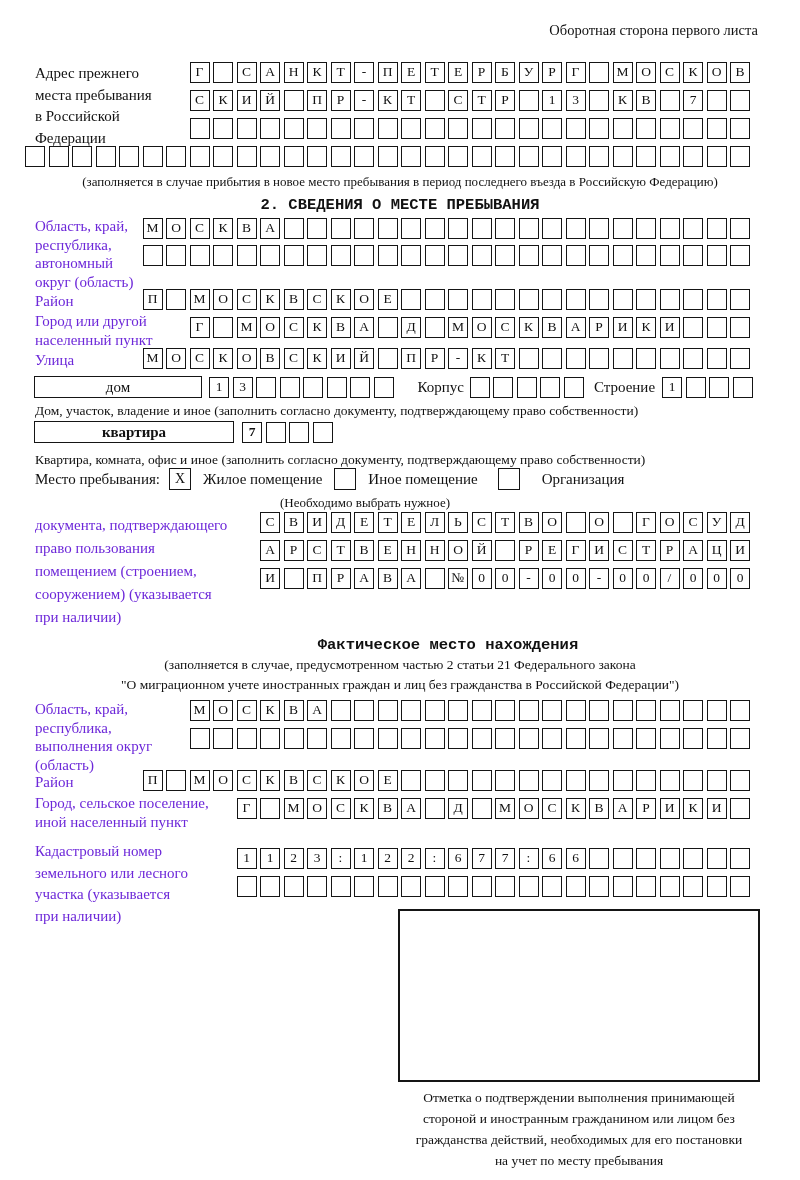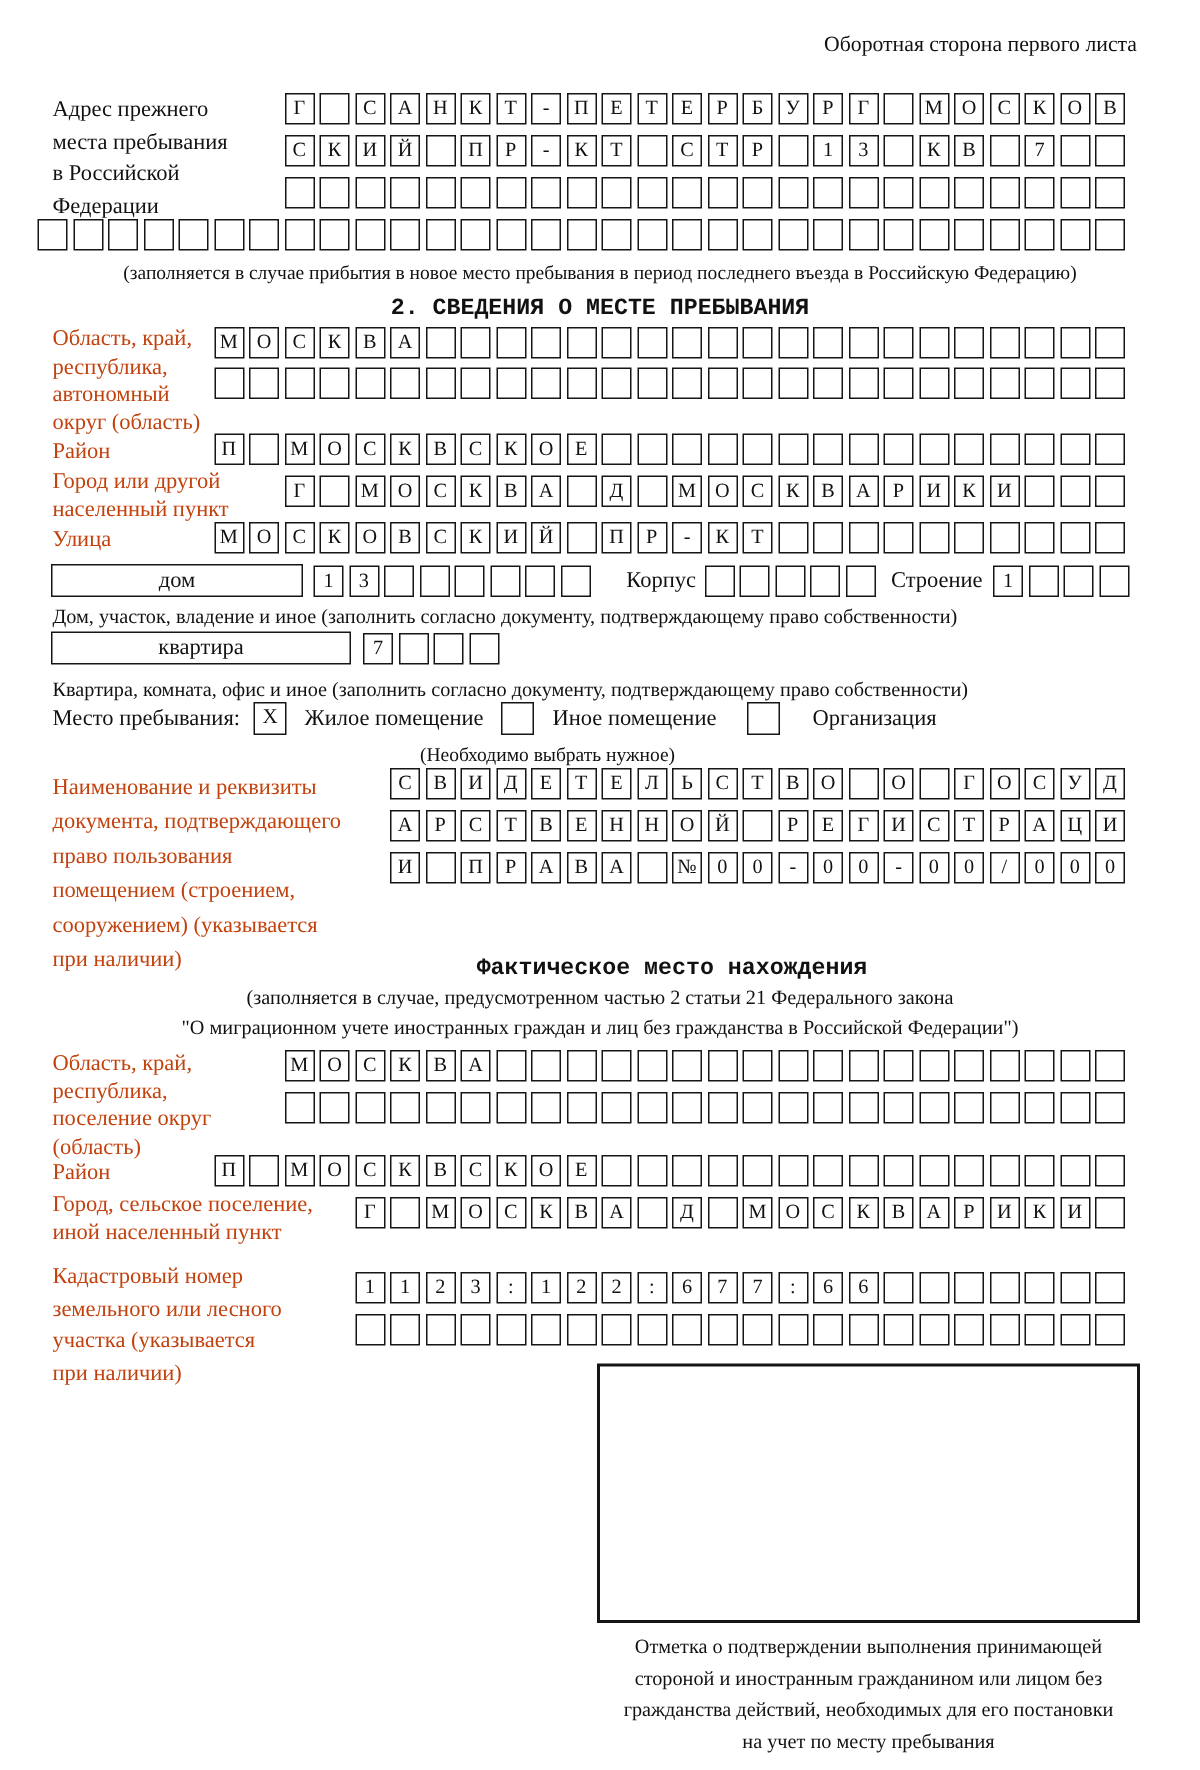--- a/index.html
+++ b/index.html
@@ -1,21 +1,21 @@
 <!DOCTYPE html>
 <html><head>
 <meta charset="utf-8">
 <style>
   html,body{margin:0;padding:0;background:#fff;}
   .page{
     position:relative;width:800px;height:1180px;background:#ffffff;
     font-family:"Liberation Serif","DejaVu Serif",serif;color:#111;overflow:hidden;
   }
   .abs{position:absolute;}
-  .lbl{font-size:15px;line-height:18.5px;color:#c2410c;}
+  .lbl{font-size:15px;line-height:18.5px;color:#6d28d9;}
   .lbl-wide{font-size:15px;line-height:21.5px;color:#111;}
   .grid{display:flex;gap:3.5px;}
   .grid-right{position:absolute;right:50px;display:flex;gap:3.5px;justify-content:flex-end;}
   .cell{
     width:20px;height:21px;box-sizing:border-box;border:1.7px solid #151515;
     font-size:13.5px;line-height:18px;text-align:center;background:#fff;flex:0 0 auto;
   }
   .caption{font-size:13px;line-height:15px;text-align:center;width:100%;}
   .caption-left{font-size:13.5px;line-height:15px;}
   .title{font-size:15.5px;font-weight:bold;text-align:center;width:100%;font-family:Liberation Mono, monospace;}
@@ -336,21 +336,21 @@
     <div class="inline-label" style="margin-left:10px;">Строение</div>
     <div class="grid" style="margin-left:7px;">
         <span class="cell">1</span>
         <span class="cell"></span>
         <span class="cell"></span>
         <span class="cell"></span>
       </div>
   </div>
   <div class="abs caption-left" style="left:35px;top:403px;">Дом, участок, владение и иное (заполнить согласно документу, подтверждающему право собственности)</div>
 
-  <div class="abs flexrow" style="left:34px;top:421px;">
+  <div class="abs flexrow" style="left:34px;top:421px;font-weight:bold;">
     <div class="formbox" style="width:200px;">квартира</div>
     <div class="grid" style="margin-left:8px;">
         <span class="cell">7</span>
         <span class="cell"></span>
         <span class="cell"></span>
         <span class="cell"></span>
       </div>
   </div>
   <div class="abs caption-left" style="left:35px;top:452px;">Квартира, комната, офис и иное (заполнить согласно документу, подтверждающему право собственности)</div>
 
@@ -359,21 +359,20 @@
     <div class="checkbox" style="margin-left:9px;">X</div>
     <div class="inline-label" style="margin-left:12px;">Жилое помещение</div>
     <div class="checkbox" style="margin-left:12px;"></div>
     <div class="inline-label" style="margin-left:12px;">Иное помещение</div>
     <div class="checkbox" style="margin-left:20px;"></div>
     <div class="inline-label" style="margin-left:22px;">Организация</div>
   </div>
   <div class="abs caption" style="top:495px;left:200px;width:330px;">(Необходимо выбрать нужное)</div>
 
   <div class="abs lbl" style="left:35px;top:514px;line-height:23px;">
-    <div>Наименование и реквизиты</div>
     <div>документа, подтверждающего</div>
     <div>право пользования</div>
     <div>помещением (строением,</div>
     <div>сооружением) (указывается</div>
     <div>при наличии)</div>
   </div>
   <div class="grid-right" style="top:512px;">
       <span class="cell">С</span>
       <span class="cell">В</span>
       <span class="cell">И</span>
@@ -443,21 +442,21 @@
       <span class="cell">0</span>
     </div>
 
   <div class="abs title" style="top:636px;left:0;padding-left:48px;">Фактическое место нахождения</div>
   <div class="abs caption" style="top:657px;left:0;font-size:13.5px;">(заполняется в случае, предусмотренном частью 2 статьи 21 Федерального закона</div>
   <div class="abs caption" style="top:677px;left:0;font-size:13.5px;">"О миграционном учете иностранных граждан и лиц без гражданства в Российской Федерации")</div>
 
   <div class="abs lbl" style="left:35px;top:700px;">
     <div>Область, край,</div>
     <div>республика,</div>
-    <div>поселение округ</div>
+    <div>выполнения округ</div>
     <div>(область)</div>
   </div>
   <div class="grid-right" style="top:700px;">
       <span class="cell">М</span>
       <span class="cell">О</span>
       <span class="cell">С</span>
       <span class="cell">К</span>
       <span class="cell">В</span>
       <span class="cell">А</span>
       <span class="cell"></span>

